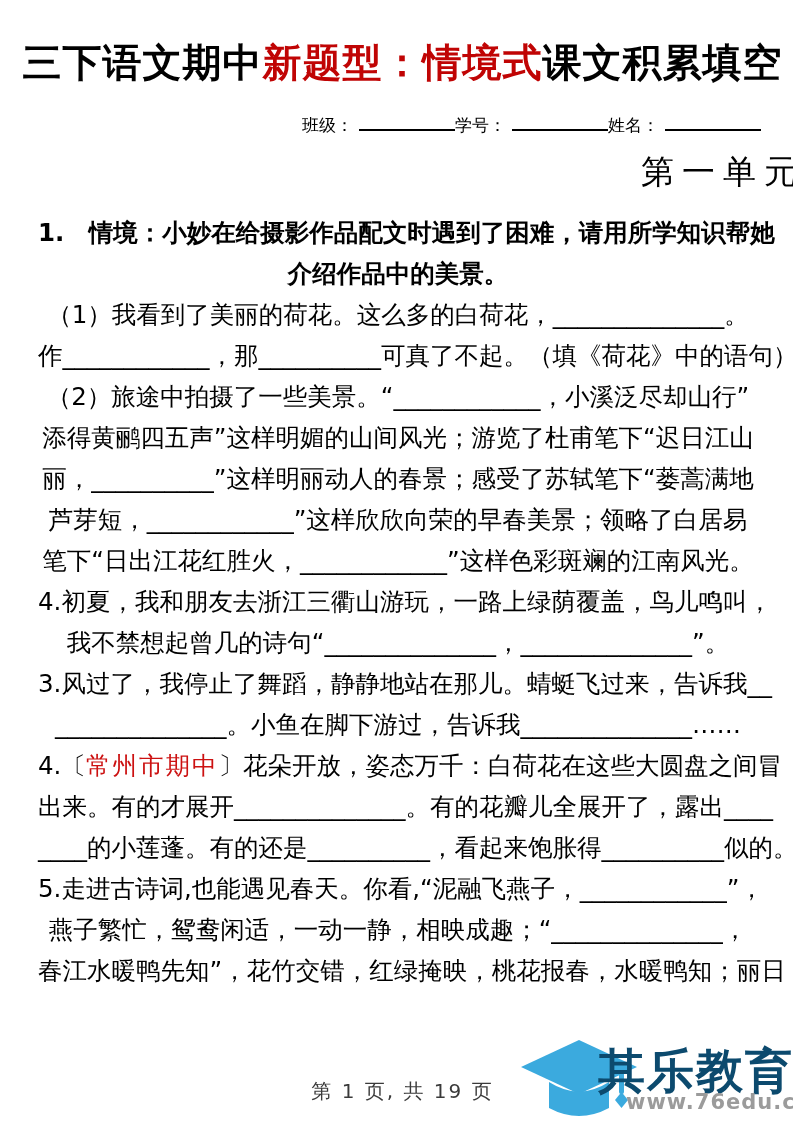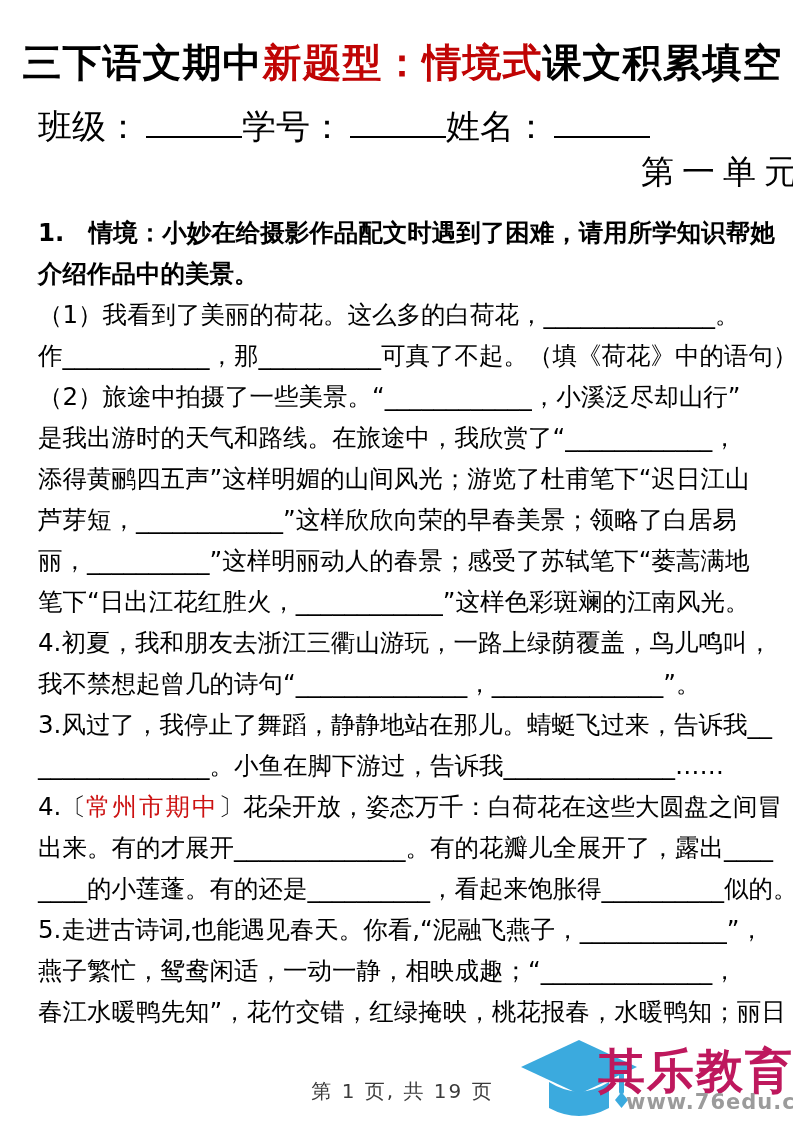--- a/index.html
+++ b/index.html
@@ -15,54 +15,54 @@
   }
   .title{
     position:absolute;top:36px;left:0;right:0;
     text-align:center;
     font-size:39px;font-weight:bold;
     letter-spacing:1px;white-space:nowrap;
   }
   .title .red-part{color:#c00404;}
   .fields{
     position:absolute;top:104px;left:38px;right:44px;
-    display:flex;justify-content:flex-start;
-    font-size:34px;
+    display:flex;justify-content:flex-end;
+    font-size:17px;
   }
   .field{white-space:nowrap;}
   .field .blank{
     display:inline-block;width:96px;height:25px;
     border-bottom:2px solid #000;
     vertical-align:baseline;margin-left:6px;
   }
   .unit-heading{
     position:absolute;top:150px;left:0;right:0;
     text-align:right;
     font-size:33px;font-weight:400;letter-spacing:8px;
   }
   .body-text{
     position:absolute;top:212px;left:38px;width:720px;
     font-size:24.5px;line-height:41px;
   }
-  .line{white-space:nowrap;height:41px;overflow:visible;}
+  .line{white-space:nowrap;height:41px;overflow:visible;text-align:center;}
   .bold-line{font-weight:bold;}
   .exam-tag{color:#cc1111;font-weight:normal;letter-spacing:2px;}
   .footer{
     position:absolute;top:1078px;left:0;right:0;
     text-align:center;
     font-size:20px;color:#3a3a3a;letter-spacing:2px;
   }
   .watermark-cap{
     position:absolute;left:518px;top:1038px;
     opacity:0.92;
   }
   .watermark-brand{
     position:absolute;left:598px;top:1040px;
     font-size:47px;font-weight:bold;
-    color:#be185d;letter-spacing:2px;white-space:nowrap;
+    color:#0c4a6e;letter-spacing:2px;white-space:nowrap;
   }
   .watermark-url{
     position:absolute;left:626px;top:1090px;
     font-size:21px;font-weight:bold;
     color:#9b9b9b;letter-spacing:1px;white-space:nowrap;
   }
 </style>
 </head>
 <body>
 
@@ -86,24 +86,23 @@
 
   <div class="unit-heading">第一单元</div>
 
   <div class="body-text">
     <div class="line bold-line">1.　情境：小妙在给摄影作品配文时遇到了困难，请用所学知识帮她</div>
     <div class="line bold-line">介绍作品中的美景。</div>
 
     <div class="line">（1）我看到了美丽的荷花。这么多的白荷花，______________。</div>
     <div class="line">作____________，那__________可真了不起。（填《荷花》中的语句）</div>
     <div class="line">（2）旅途中拍摄了一些美景。“____________，小溪泛尽却山行”</div>
-    <div class="line">是我出游时的天气和路线。在旅途中，我欣赏了“____________，</div>
     <div class="line">添得黄鹂四五声”这样明媚的山间风光；游览了杜甫笔下“迟日江山</div>
+    <div class="line">丽，__________”这样明丽动人的春景；感受了苏轼笔下“蒌蒿满地</div>
     <div class="line">芦芽短，____________”这样欣欣向荣的早春美景；领略了白居易</div>
-    <div class="line">丽，__________”这样明丽动人的春景；感受了苏轼笔下“蒌蒿满地</div>
     <div class="line">笔下“日出江花红胜火，____________”这样色彩斑斓的江南风光。</div>
     <div class="line">4.初夏，我和朋友去浙江三衢山游玩，一路上绿荫覆盖，鸟儿鸣叫，</div>
     <div class="line">我不禁想起曾几的诗句“______________，______________”。</div>
     <div class="line">3.风过了，我停止了舞蹈，静静地站在那儿。蜻蜓飞过来，告诉我__</div>
     <div class="line">______________。小鱼在脚下游过，告诉我______________……</div>
 
     <div class="line">
       <span>4.〔</span><span class="exam-tag">常州市期中</span><span>〕花朵开放，姿态万千：白荷花在这些大圆盘之间冒</span>
     </div>
 

